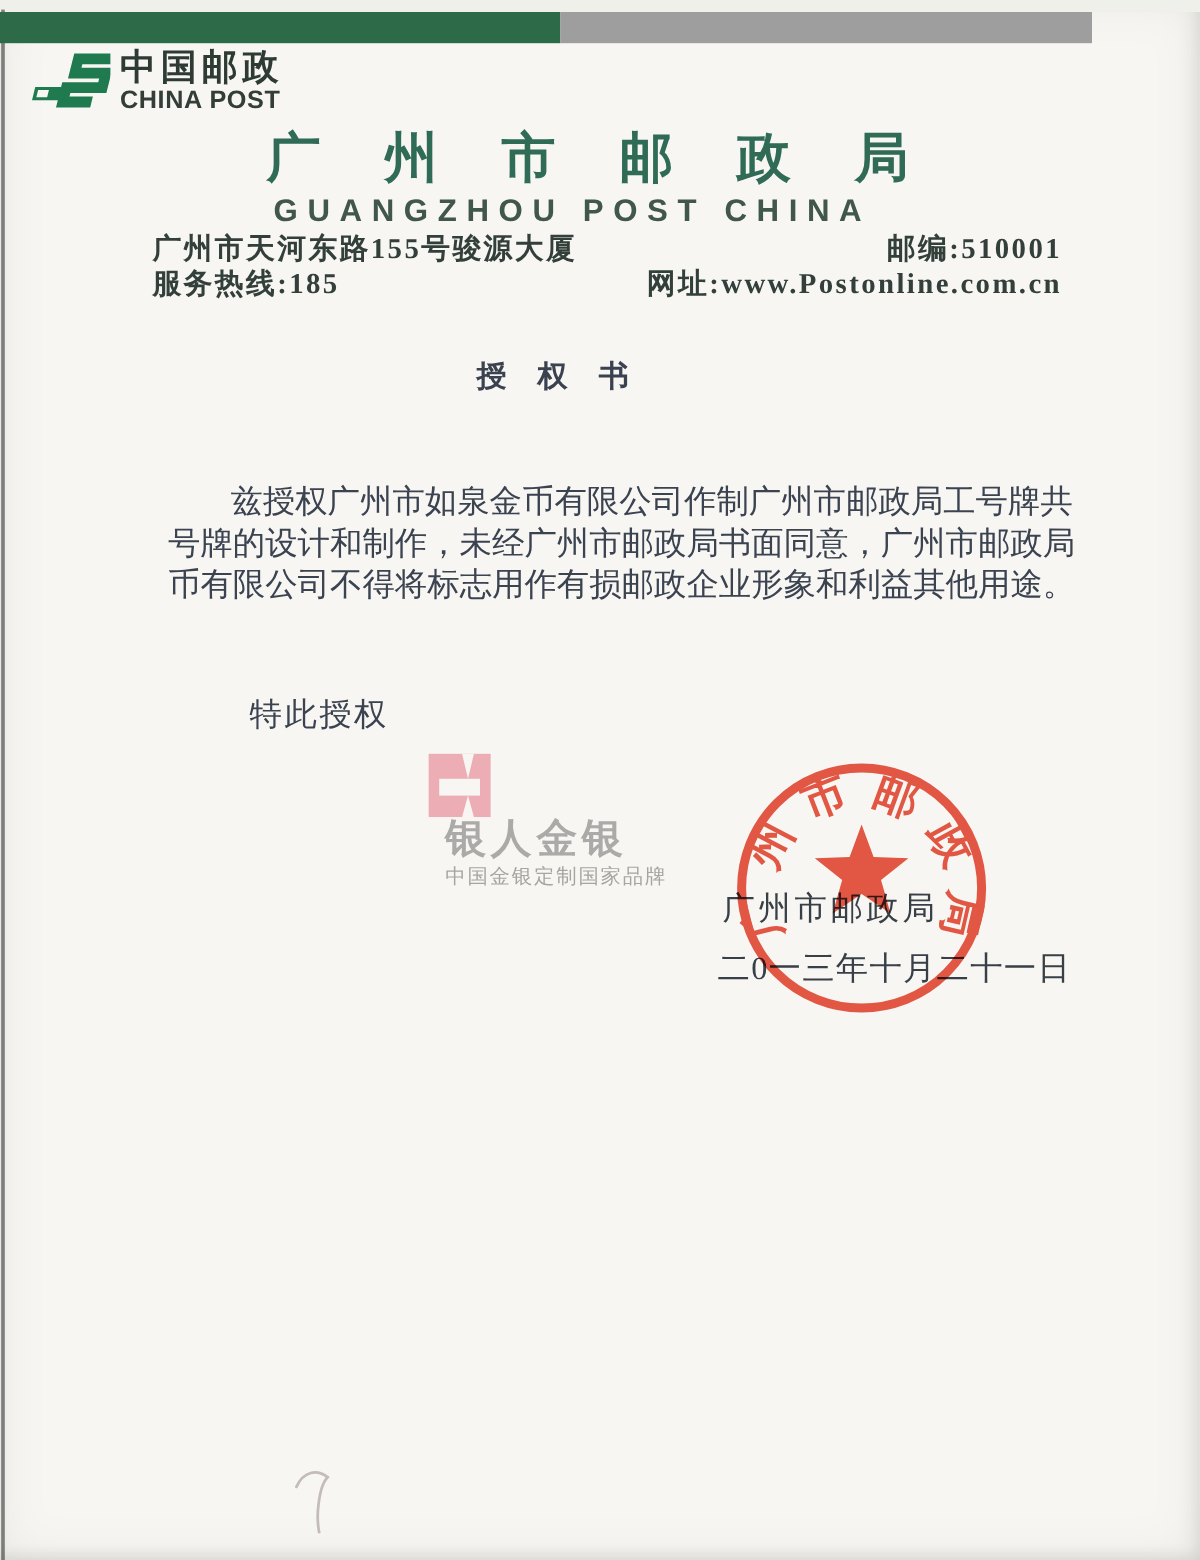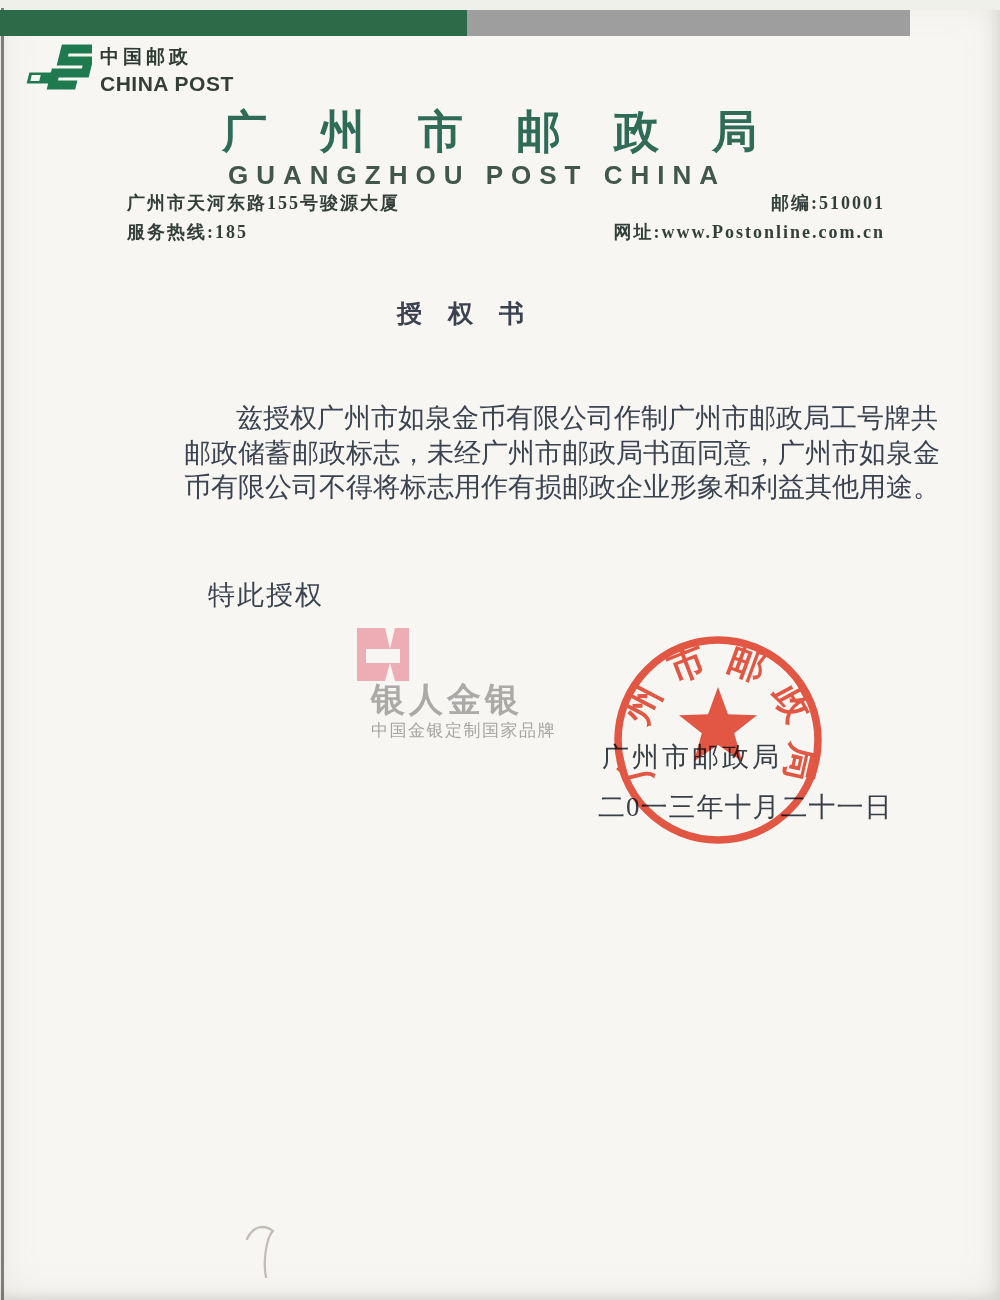--- a/index.html
+++ b/index.html
@@ -13,40 +13,40 @@
   .top-strip{position:absolute;left:0;top:0;width:1000px;height:10px;background:#eff0ea;}
   .edge-line{position:absolute;left:1px;top:8px;width:3px;height:1292px;background:rgba(35,38,36,.55);}
   .bar{position:absolute;top:10px;height:26px;}
   .bar.green{left:0;width:467px;background:#2d6b48;}
   .bar.gray{left:467px;width:443px;background:#9e9e9e;}
 
   
   .logo{position:absolute;left:22px;top:42px;display:flex;align-items:flex-start;}
   .logo .emblem{width:70px;height:62px;}
   .logo .logo-text{margin-left:8px;}
-  .logo .cn{font-family:"Liberation Sans","DejaVu Sans",sans-serif;font-size:19px;font-weight:bold;
+  .logo .cn{font-family:"Liberation Sans","DejaVu Sans",sans-serif;font-size:30px;font-weight:bold;
     color:#2e3a34;letter-spacing:4px;line-height:30px;}
   .logo .en{font-family:"Liberation Sans","DejaVu Sans",sans-serif;font-size:21px;font-weight:600;
     color:#333e38;letter-spacing:.5px;line-height:21px;margin-top:1px;}
 
   
   .bureau-cn{position:absolute;left:222px;top:102px;font-size:45px;color:#2f6b57;
     font-family:"Liberation Sans","DejaVu Sans",sans-serif;font-weight:bold;letter-spacing:53px;white-space:nowrap;}
   .bureau-en{position:absolute;left:228px;top:160px;font-size:26px;color:#41564d;
     font-family:"Liberation Sans","DejaVu Sans",sans-serif;font-weight:600;letter-spacing:8px;white-space:nowrap;}
   .addr-row{position:absolute;left:127px;width:758px;display:flex;justify-content:space-between;
-    font-weight:bold;color:#333f3a;font-size:18px;letter-spacing:2px;white-space:nowrap;
+    font-weight:bold;color:#333f3a;font-size:24px;letter-spacing:2px;white-space:nowrap;
     font-family:"Liberation Serif","DejaVu Serif",serif;}
   .addr-row.r1{top:191px;}
   .addr-row.r2{top:220px;}
 
   
   .doc-title{position:absolute;left:397px;top:297px;font-size:25px;color:#3a4250;
     letter-spacing:26px;font-weight:600;white-space:nowrap;}
-  .body-block{position:absolute;left:140px;top:401px;width:737px;color:#3b4350;font-size:27px;margin-left:44px;}
+  .body-block{position:absolute;left:140px;top:401px;width:737px;color:#3b4350;font-size:27px;}
   .body-line{height:34.5px;line-height:34.5px;text-align:justify;text-align-last:justify;
     text-justify:inter-ideograph;white-space:nowrap;}
   .body-line.indent{padding-left:52px;}
   .closing{position:absolute;left:208px;top:577px;font-size:27px;color:#3b4350;letter-spacing:2px;}
 
   
   .watermark{position:absolute;left:357px;top:628px;display:flex;opacity:.95;flex-direction:column;}
   .wm-icon{width:52px;height:53px;}
   .wm-text{margin-left:14px;}
   .wm-brand{font-family:"Liberation Sans","DejaVu Sans",sans-serif;font-size:34px;font-weight:bold;
@@ -97,21 +97,21 @@
 </div>
 <div class="addr-row r2">
   <span>服务热线:185</span>
   <span>网址:www.Postonline.com.cn</span>
 </div>
 
 <div class="doc-title">授权书</div>
 
 <div class="body-block">
   <div class="body-line indent">兹授权广州市如泉金币有限公司作制广州市邮政局工号牌共</div>
-  <div class="body-line">邮政储蓄邮政标志，未经广州市邮政局书面同意，广州市如泉金</div>
+  <div class="body-line">号牌的设计和制作，未经广州市邮政局书面同意，广州市邮政局</div>
   <div class="body-line">币有限公司不得将标志用作有损邮政企业形象和利益其他用途。</div>
 </div>
 <div class="closing">特此授权</div>
 
 <div class="watermark">
   <svg class="wm-icon" viewBox="0 0 52 53">
     <rect x="0" y="0" width="52" height="53" fill="#ecaab2"></rect>
     <rect x="9" y="21" width="34" height="14" fill="#f7f6f3"></rect>
     <polygon points="28,0 38,0 33,21" fill="#f7f6f3"></polygon>
     <polygon points="28,53 38,53 33,35" fill="#f7f6f3"></polygon>

